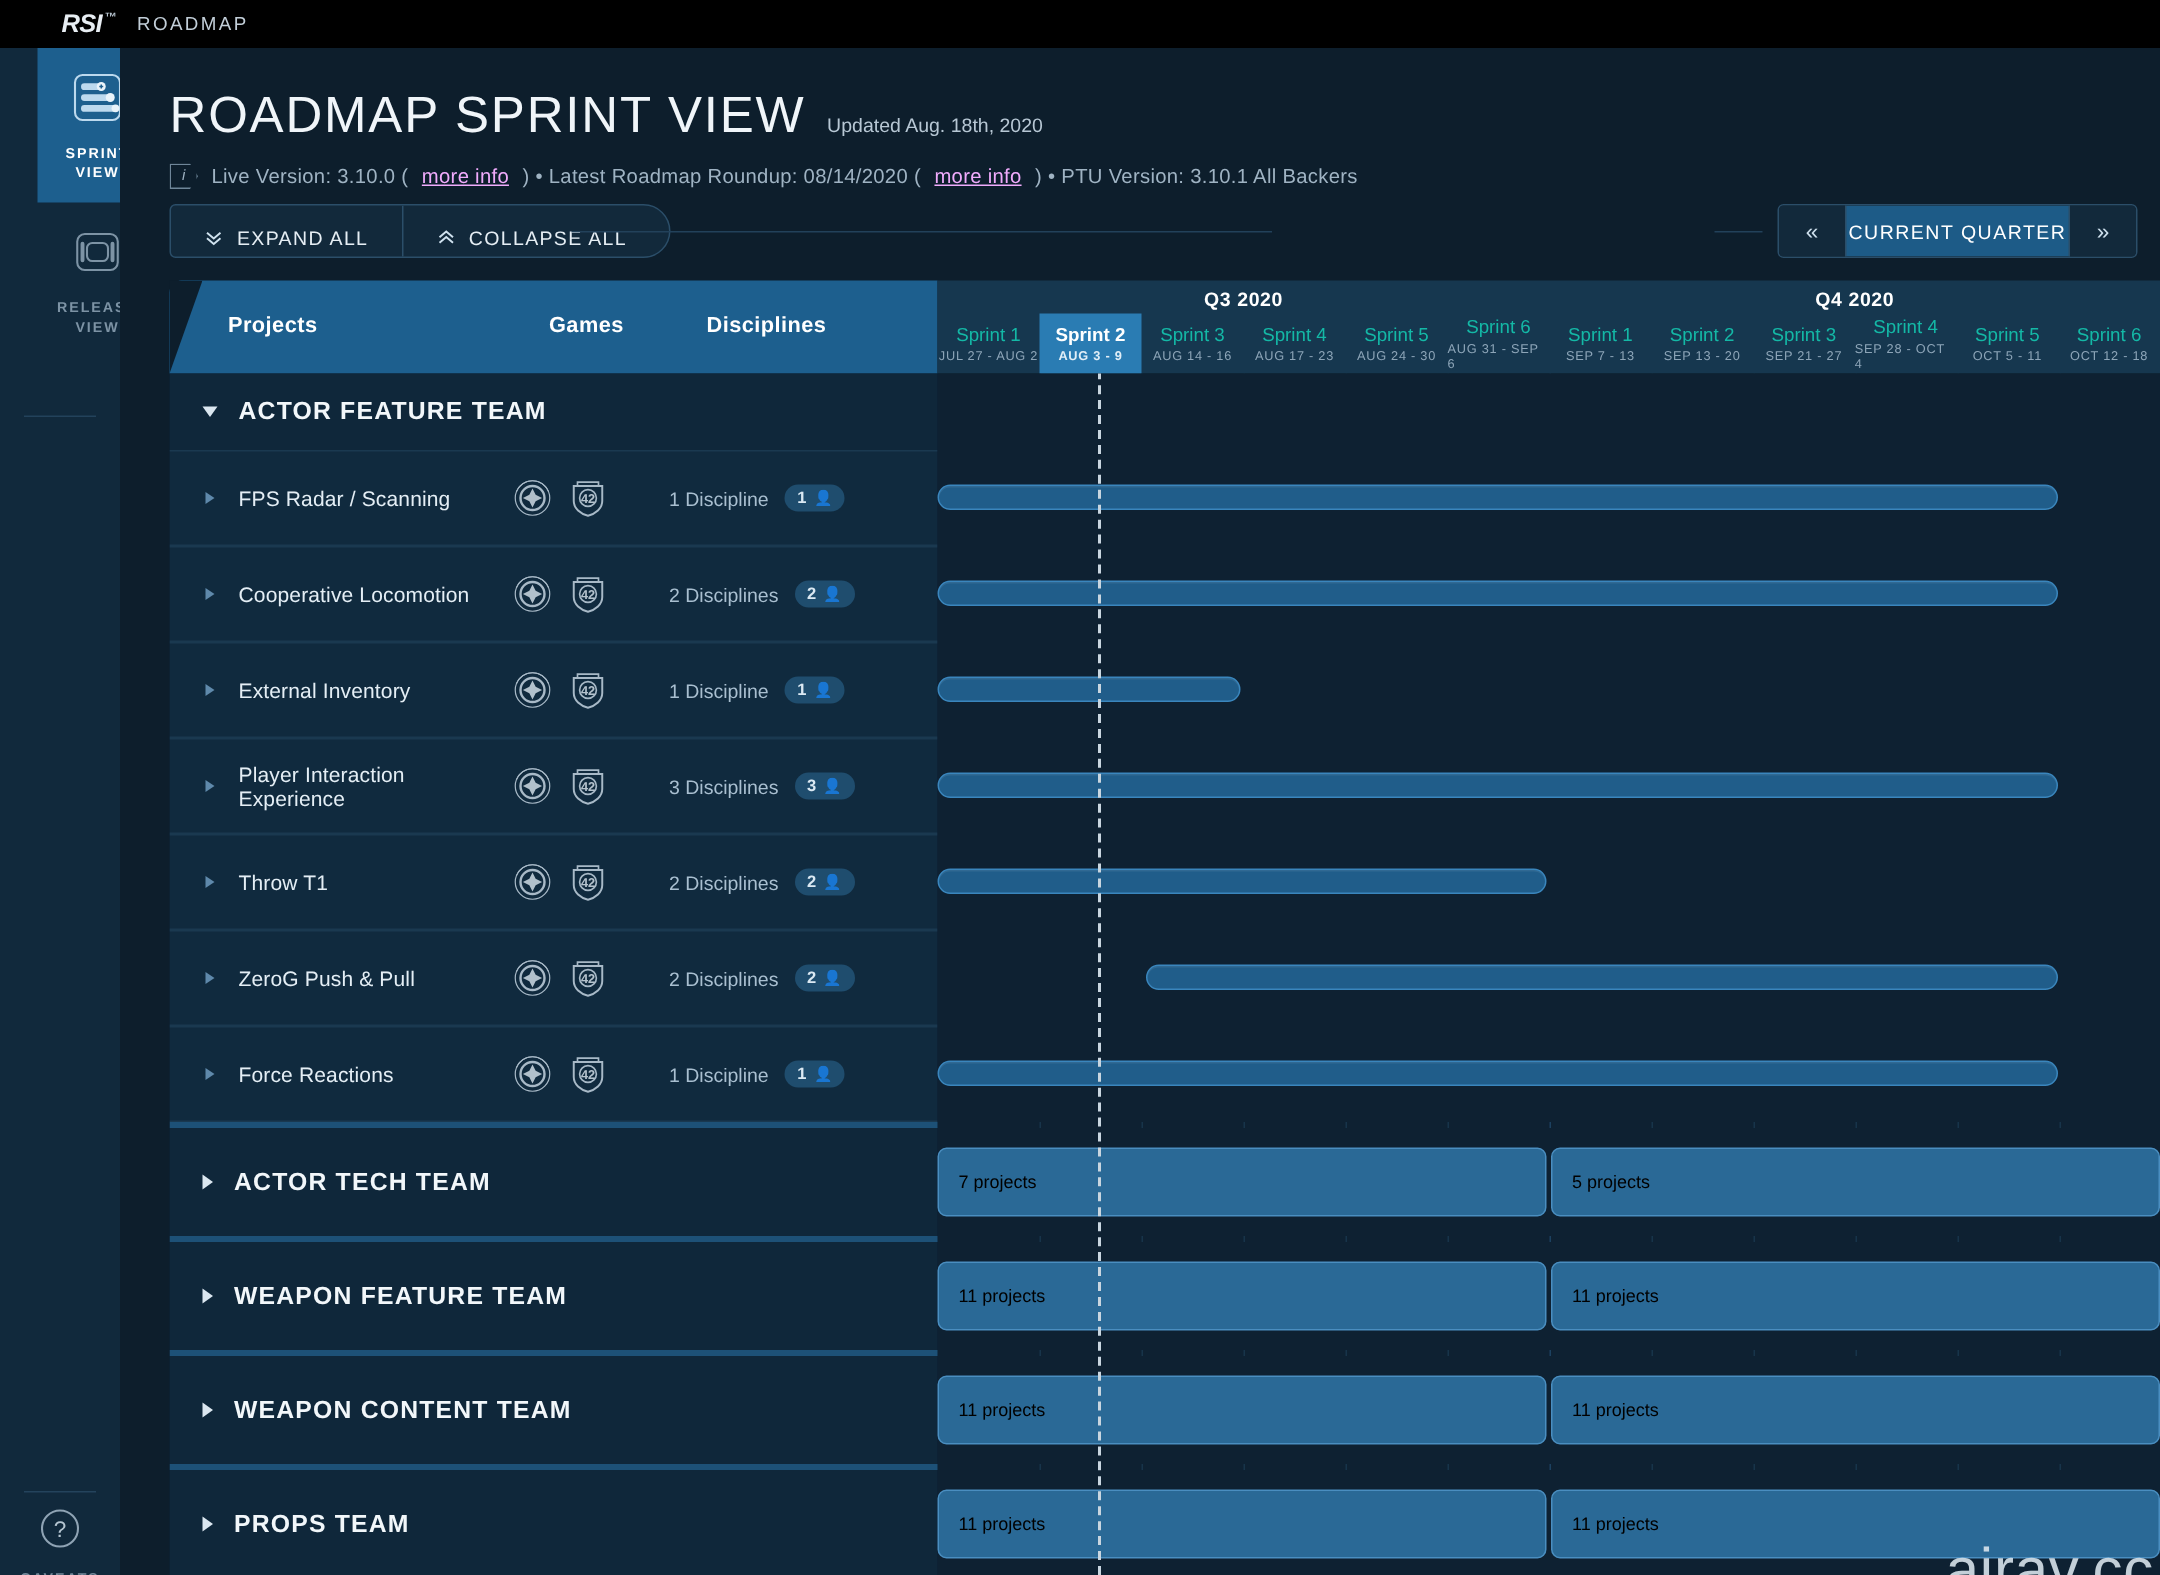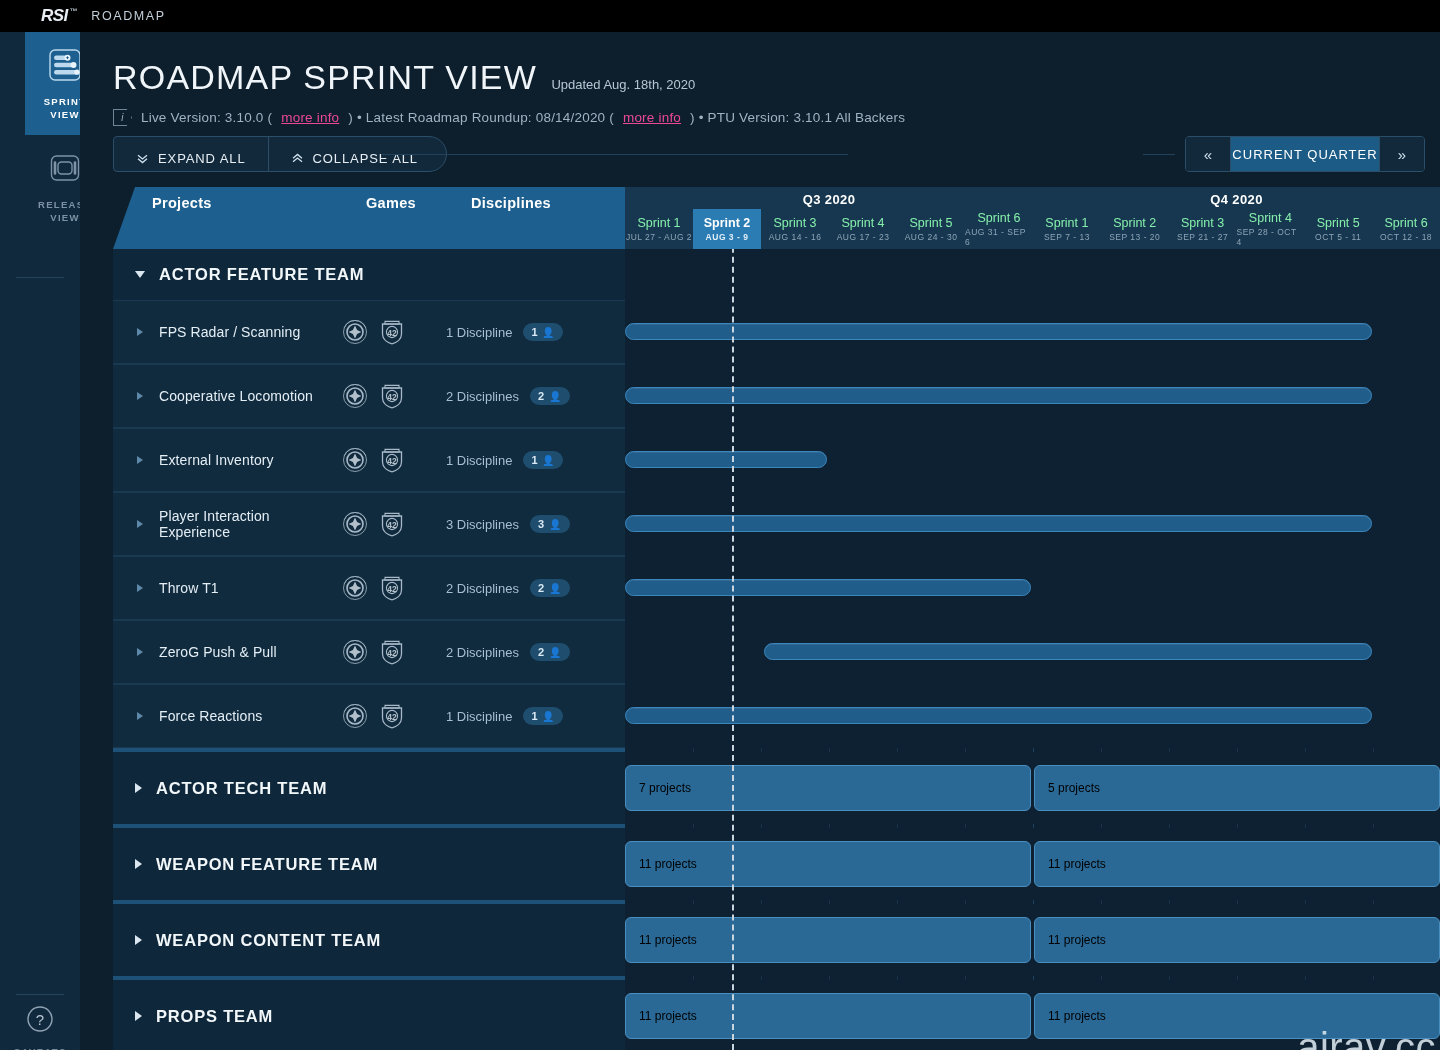--- a/index.html
+++ b/index.html
@@ -74,21 +74,21 @@
   #version-line{
     margin-top:12px; display:flex; align-items:center; gap:9px;
     font-size:13.5px; color:#9fb3c3; letter-spacing:0.2px;
   }
   #info-badge{
     width:19px; height:17px; border:1px solid #6f8699; position:relative;
     display:flex; align-items:center; justify-content:center;
     font-size:10px; font-style:italic; color:#9fb3c3;
     clip-path: polygon(0 0, 72% 0, 100% 50%, 72% 100%, 0 100%);
   }
-  .ulink{ text-decoration:underline; color:#ec4899; cursor:pointer; }
+  .ulink{ text-decoration:underline; color:#f0abfc; cursor:pointer; }
 
   
   #controls{ position:absolute; left:33px; top:104px; width:1312px; height:36px; }
   #expand-group{
     position:absolute; left:0; top:0; height:36px; display:flex;
     border:1px solid #2b4e69; border-radius:4px 18px 18px 4px; overflow:hidden;
     background:#12293b;
   }
   .ctl-btn{
     display:flex; align-items:center; gap:9px; padding:0 22px; height:42px;
@@ -136,21 +136,21 @@
   #thead-left{
     position:absolute; left:0; top:0; width:512px; height:62px;
     background:#1d5f8e; border-radius:8px 0 0 0;
   }
   #thead-left::before{
     content:""; position:absolute; left:0; top:0; width:22px; height:62px;
     background:#0d1e2c; border-radius:0 0 0 0;
     clip-path: polygon(0 0, 100% 0, 0 100%);
   }
   .th{
-    position:absolute; top:8px; font-size:14.5px; font-weight:bold; color:#ffffff;
+    position:absolute; top:22px; font-size:14.5px; font-weight:bold; color:#ffffff;
     letter-spacing:0.3px;
   }
   #th-projects{ left:39px; }
   #th-games{ left:253px; }
   #th-disciplines{ left:358px; }
 
   #thead-right{
     position:absolute; left:512px; top:0; width:815px; height:62px;
     background:#16374f;
   }
@@ -159,21 +159,21 @@
   }
   .qtitle{
     position:absolute; top:5px; left:0; width:100%; text-align:center;
     font-size:13px; font-weight:bold; color:#ffffff; letter-spacing:0.4px;
   }
   .sprint-cols{ position:absolute; top:22px; left:0; width:100%; height:40px; display:flex; }
   .sprint-col{
     flex:1; display:flex; flex-direction:column; align-items:center; justify-content:center;
     gap:2px; cursor:pointer; height:40px;
   }
-  .sprint-col .sname{ font-size:12.5px; color:#86efac; }
+  .sprint-col .sname{ font-size:12.5px; color:#14b8a6; }
   .sprint-col .sdate{ font-size:8.5px; color:#8da5b8; letter-spacing:0.5px; }
   .sprint-col.cur{ background:#2a7cb3; }
   .sprint-col.cur .sname{ color:#ffffff; font-weight:bold; }
   .sprint-col.cur .sdate{ color:#e1eef7; font-weight:bold; }
 
   
   #tbody{ position:absolute; left:0; top:62px; width:1327px; height:801px; overflow:hidden; }
   #grid-left{
     position:absolute; left:0; top:0; width:512px; height:801px; background:#0f273a;
   }

